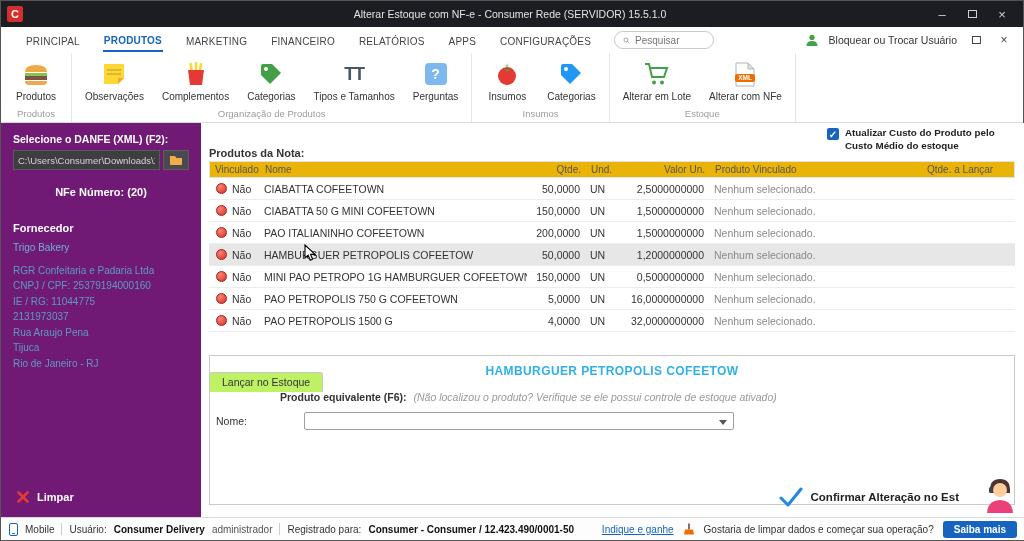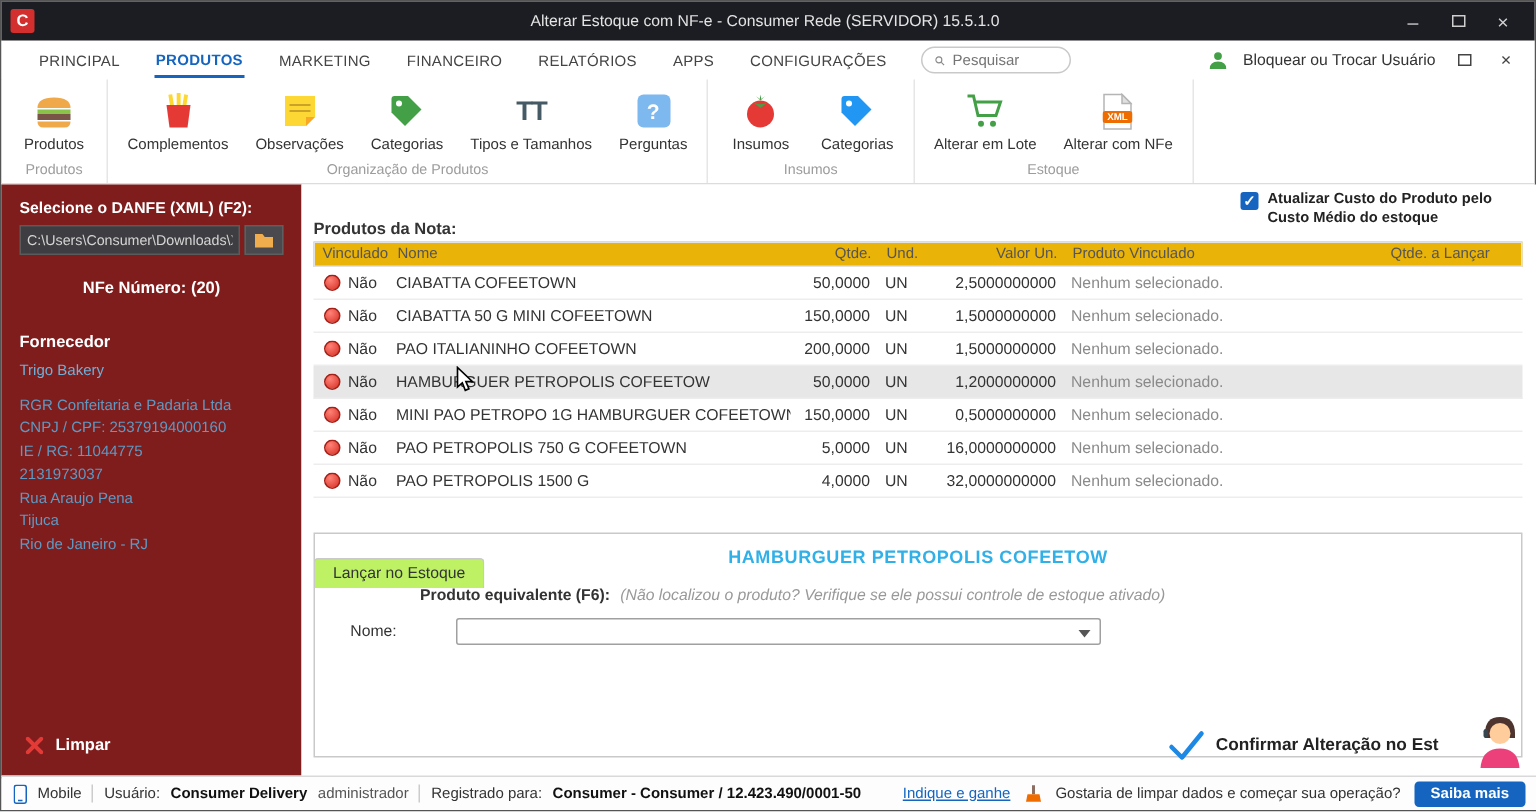--- a/index.html
+++ b/index.html
@@ -34,21 +34,21 @@
   .ritems { display:flex; flex:1; }
   .ritem { display:flex; flex-direction:column; align-items:center; gap:3px; padding:5px 9px 0; min-width:62px; }
   .ritem .ic { height:28px; display:flex; align-items:center; justify-content:center; }
   .ritem .lb { font-size:10px; color:#333; white-space:nowrap; }
   .gname { text-align:center; font-size:9.5px; color:#9c9c9c; padding:2px 0 3px; }
   .tt-glyph { font-weight:bold; font-size:18px; color:#455a64; letter-spacing:-1px; }
   .q-glyph { width:22px; height:22px; background:#7db8ef; border-radius:4px; color:#fff; font-weight:bold;
              font-size:14px; display:flex; align-items:center; justify-content:center; }
 
   
-  .sidebar { position:absolute; left:0; top:122px; width:200px; height:396px; background:#7f1d1d; color:#ddd; padding:10px 12px; }
+  .sidebar { position:absolute; left:0; top:122px; width:200px; height:396px; background:#701a75; color:#ddd; padding:10px 12px; }
   .sb-label { font-weight:bold; color:#fff; font-size:10.5px; }
   .sb-inputrow { display:flex; margin-top:5px; gap:3px; }
   .sb-input { flex:1; background:#3e3e42; border:1px solid #5a5a5a; color:#d5d5d5; font-size:9.5px; padding:3px 4px;
               height:20px; overflow:hidden; white-space:nowrap; font-family:"Liberation Sans",sans-serif; }
   .sb-folderbtn { width:26px; height:20px; background:#4a4a4e; border:1px solid #5e5e5e; display:flex;
                   align-items:center; justify-content:center; }
   .sb-nfe { text-align:center; font-weight:bold; color:#fff; margin-top:16px; font-size:11px; }
   .sb-forn-title { font-weight:bold; color:#fff; margin-top:24px; font-size:11px; }
   .sb-line { color:#5f99c2; font-size:10px; line-height:1.55; }
   .sb-line.first { margin-top:6px; margin-bottom:7px; color:#6fb0d8; }
@@ -75,21 +75,21 @@
          background:radial-gradient(circle at 35% 30%, #ff8277, #d62f23); }
 
   .tab { position:absolute; top:214px; left:8px; padding:3px 12px 4px; border:1px solid #c9c9c9; border-bottom:none;
          background:#bef264; font-size:10.5px; border-radius:3px 3px 0 0; z-index:2;margin-top:35px; }
   .panel { position:absolute; top:232px; left:8px; right:10px; height:150px; border:1px solid #c9c9c9; background:#fff; }
   .panel-title { text-align:center; color:#31b0e8; font-weight:bold; font-size:12px; padding-top:8px; letter-spacing:.4px; }
   .equiv-line { margin:13px 0 0 70px; font-size:10.5px; }
   .equiv-line b { font-size:10.5px; }
   .hint { font-style:italic; color:#999; margin-left:4px; }
   .nome-row { margin:9px 0 0 6px; display:flex; align-items:center; }
-  .nome-row label { width:66px; text-align:center; margin-right:22px; font-size:10.5px; }
+  .nome-row label { width:66px; text-align:left; margin-right:22px; font-size:10.5px; }
   .combo { width:430px; height:18px; border:1px solid #a0a0a0; border-radius:2px; position:relative; background:#fff; }
   .combo .arrow { position:absolute; right:6px; top:7px; width:0; height:0; border-left:4px solid transparent;
                   border-right:4px solid transparent; border-top:5px solid #555; }
 
   .confirm { position:absolute; right:66px; bottom:12px; display:flex; align-items:center; gap:8px;
              font-weight:bold; font-size:11.5px; color:#222; }
   .avatar { position:absolute; right:8px; bottom:4px; }
   .cursor { position:absolute; left:303px; top:243px; z-index:9; pointer-events:none; }
 
   
@@ -165,39 +165,39 @@
           <span class="lb">Produtos</span>
         </div>
       </div>
       <div class="gname">Produtos</div>
     </div>
 
     <div class="rgroup">
       <div class="ritems">
         <div class="ritem">
           <span class="ic">
+            <svg width="22" height="22" viewBox="0 0 22 22">
+                <path d="M1 1 h20 v14 l-6 6 H1 Z" fill="#fdd835"></path>
+                <path d="M21 15 l-6 6 v-6 Z" fill="#f9a825"></path>
+                <line x1="4" y1="7" x2="18" y2="7" stroke="#c9a227" stroke-width="1.2"></line>
+                <line x1="4" y1="11" x2="18" y2="11" stroke="#c9a227" stroke-width="1.2"></line>
+              </svg>
+          </span>
+          <span class="lb">Observações</span>
+        </div>
+        <div class="ritem">
+          <span class="ic">
             <svg width="22" height="24" viewBox="0 0 22 24">
                 <rect x="5" y="1" width="2.6" height="10" fill="#fdd835" transform="rotate(-9 6 6)"></rect>
                 <rect x="9.8" y="0" width="2.6" height="10" fill="#fdd835"></rect>
                 <rect x="14" y="1" width="2.6" height="10" fill="#fdd835" transform="rotate(9 15 6)"></rect>
                 <path d="M3 8 L19 8 L17 23 L5 23 Z" fill="#e53935"></path>
               </svg>
           </span>
           <span class="lb">Complementos</span>
-        </div>
-        <div class="ritem">
-          <span class="ic">
-            <svg width="22" height="22" viewBox="0 0 22 22">
-                <path d="M1 1 h20 v14 l-6 6 H1 Z" fill="#fdd835"></path>
-                <path d="M21 15 l-6 6 v-6 Z" fill="#f9a825"></path>
-                <line x1="4" y1="7" x2="18" y2="7" stroke="#c9a227" stroke-width="1.2"></line>
-                <line x1="4" y1="11" x2="18" y2="11" stroke="#c9a227" stroke-width="1.2"></line>
-              </svg>
-          </span>
-          <span class="lb">Observações</span>
         </div>
         <div class="ritem">
           <span class="ic">
             <svg width="24" height="24" viewBox="0 0 24 24">
                 <path d="M13 2 L22 11 L11 22 L2 13 L2 4 Q2 2 4 2 Z" fill="#43a047"></path>
                 <circle cx="7" cy="7" r="2" fill="#fff"></circle>
               </svg>
           </span>
           <span class="lb">Categorias</span>
         </div>

